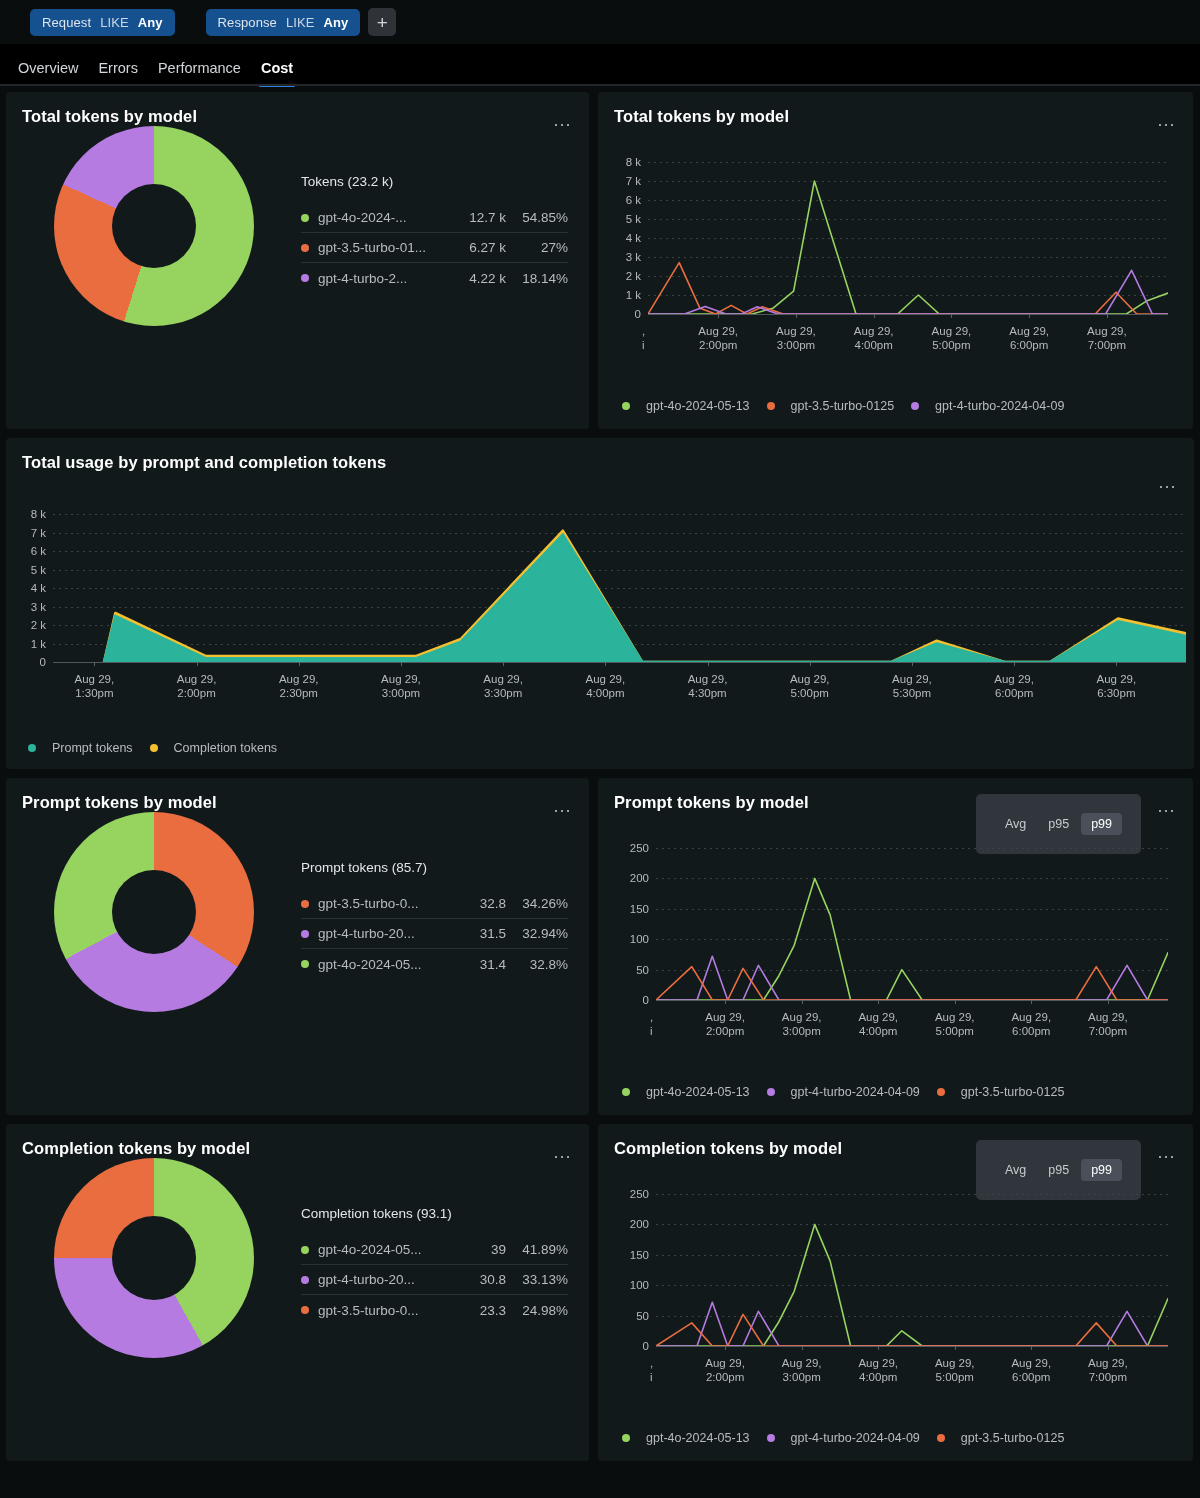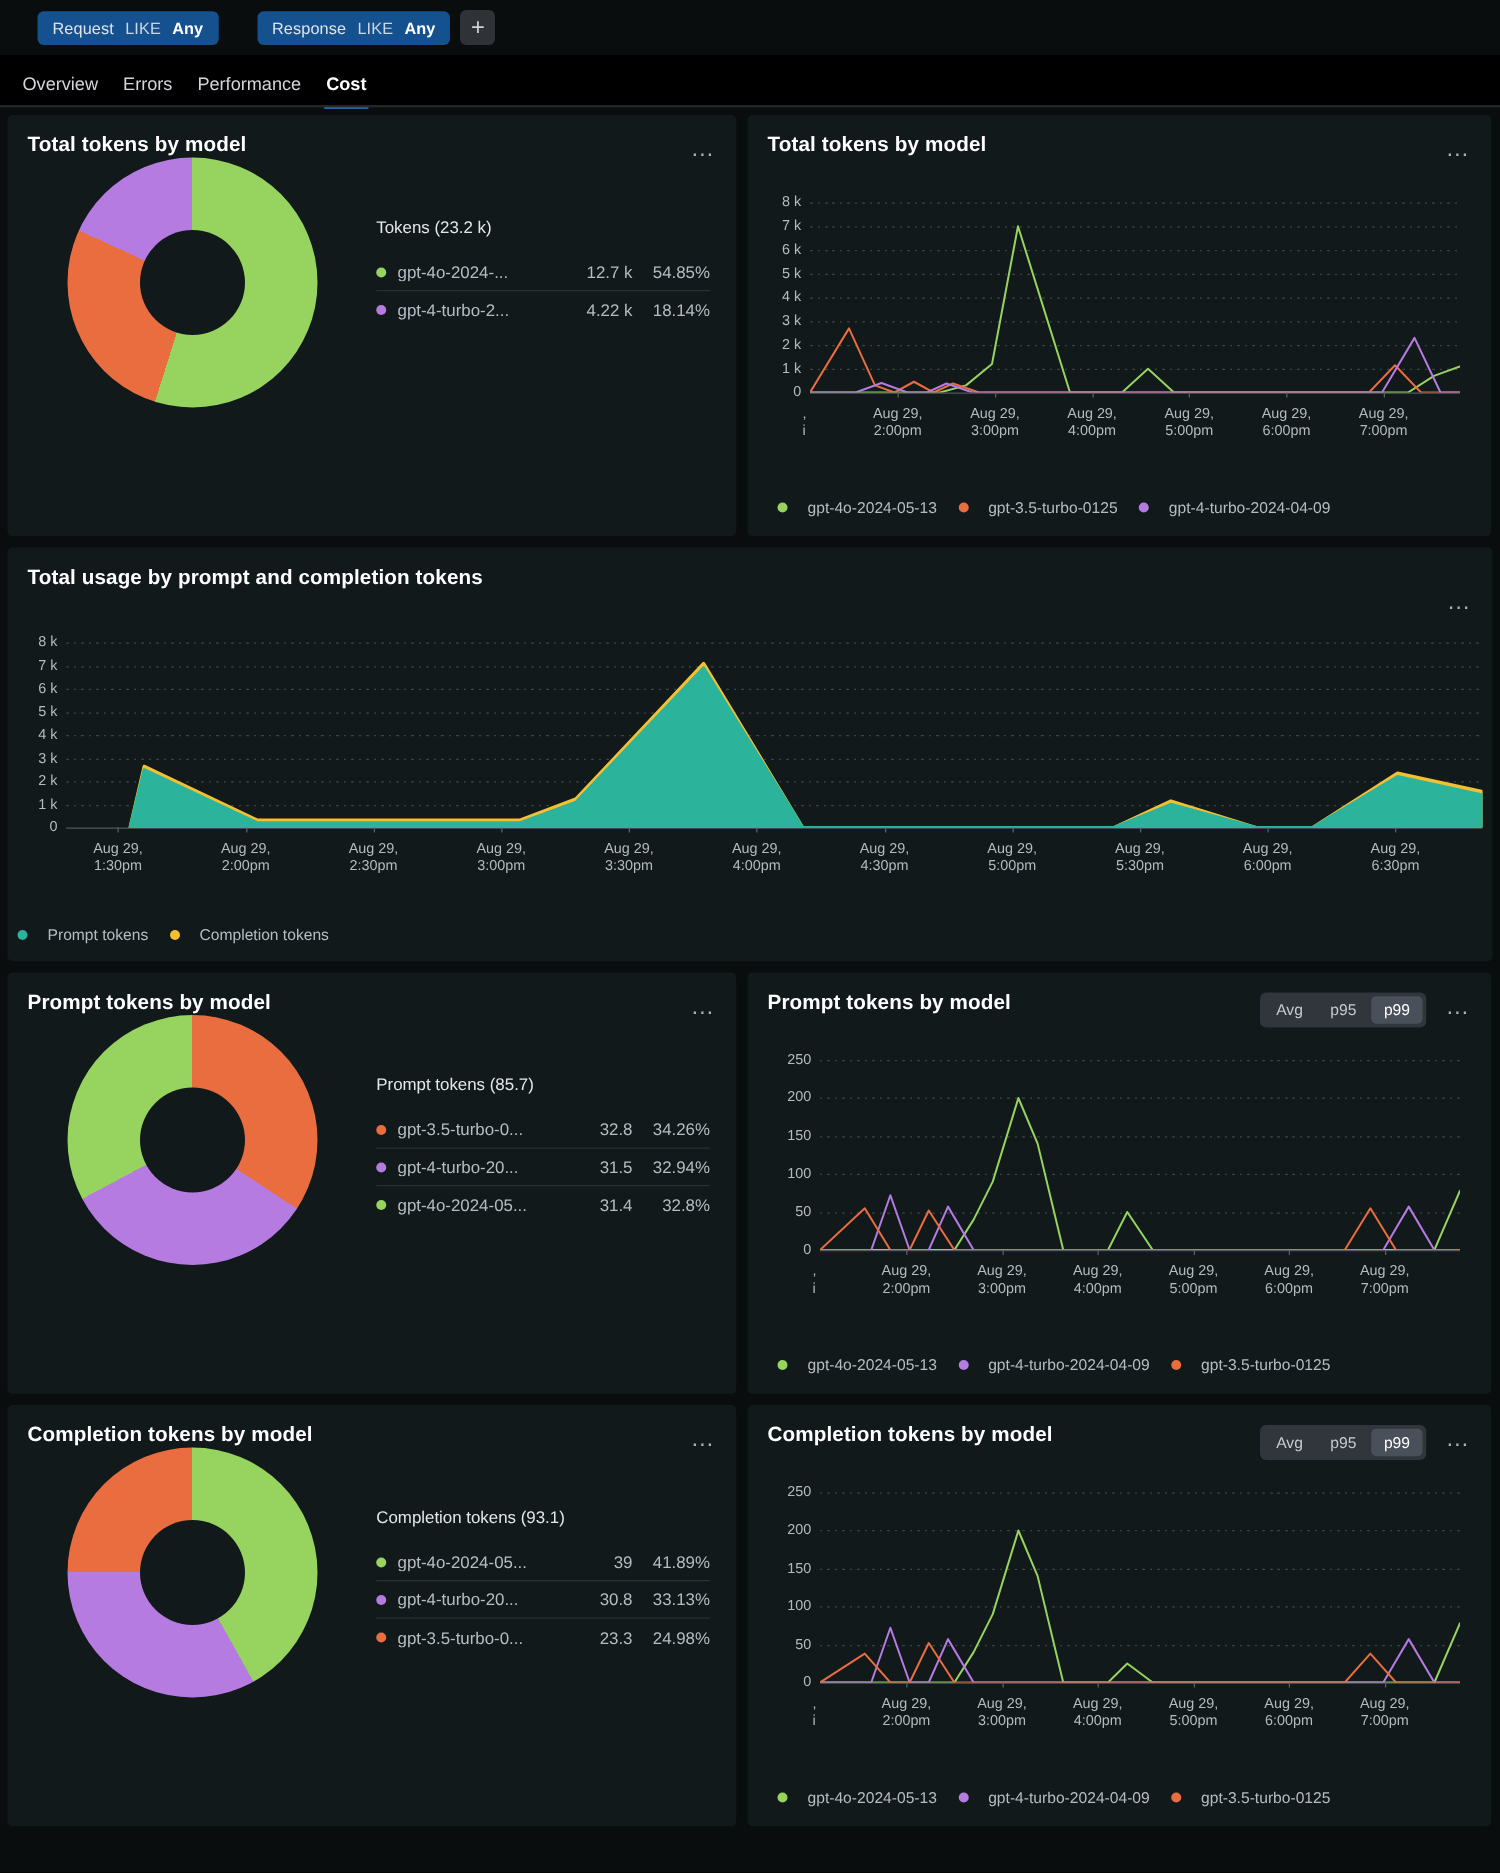--- a/index.html
+++ b/index.html
@@ -108,21 +108,21 @@
   .tickmark { position:absolute; width:1px; height:4px; background:#596163; }
 
   .chart-legend {
     position:absolute; display:flex; align-items:center; gap:17px;
     font-size:12.5px; color:#b7bcc2;
   }
   .cl-item { display:flex; align-items:center; gap:7px; white-space:nowrap;text-align:right; }
 
   .seg-ctl {
     position:absolute; display:flex; align-items:center;
-    background:#30363b; border-radius:5px; padding:3px; gap:2px;
+    background:#30363b; border-radius:5px; padding:19px; gap:2px;
   }
   .seg {
     font-size:12.5px; color:#c6cbd0; padding:4px 10px; border-radius:4px;
   }
   .seg.active { background:#495059; color:#ffffff; }
 
   svg { display:block; }
 </style>
 </head>
 <body>
@@ -162,20 +162,26 @@
             <div class="donut" id="donut-1" style="background: conic-gradient(rgb(150, 211, 95) 0%, rgb(150, 211, 95) 54.85%, rgb(233, 109, 63) 54.85%, rgb(233, 109, 63) 81.85%, rgb(181, 123, 224) 81.85%, rgb(181, 123, 224) 99.99%, rgb(181, 123, 224) 99.99%, rgb(181, 123, 224) 100%);"></div>
           </div>
           <div class="legend-tbl" style="padding-top:48px;">
             <div class="legend-head">Tokens (23.2 k)</div>
             <div id="legend-1">
                 <div class="legend-row">
                   <span class="dot" style="background: rgb(150, 211, 95);"></span>
                   <span class="lg-name">gpt-4o-2024-...</span>
                   <span class="lg-val">12.7 k</span>
                   <span class="lg-pct">54.85%</span>
+                </div>
+                <div class="legend-row">
+                  <span class="dot" style="background: rgb(233, 109, 63);"></span>
+                  <span class="lg-name">gpt-3.5-turbo-01...</span>
+                  <span class="lg-val">6.27 k</span>
+                  <span class="lg-pct">27%</span>
                 </div>
                 <div class="legend-row">
                   <span class="dot" style="background: rgb(181, 123, 224);"></span>
                   <span class="lg-name">gpt-4-turbo-2...</span>
                   <span class="lg-val">4.22 k</span>
                   <span class="lg-pct">18.14%</span>
                 </div>
               </div>
           </div>
         </div>
@@ -341,21 +347,21 @@
                 <div>Aug 29,</div>
                 <div>6:00pm</div>
               </div>
               <div class="tickmark" style="left: 1063.32px; top: -10px;"></div>
               <div class="xtick" style="left: 1063.32px;">
                 <div>Aug 29,</div>
                 <div>6:30pm</div>
               </div>
             </div>
           </div>
-        <div class="chart-legend" id="cleg-usage" style="left:8px; bottom:14px;">
+        <div class="chart-legend" id="cleg-usage" style="left:22px; bottom:14px;">
             <div class="cl-item">
               <span class="dot" style="background: rgb(43, 179, 155);"></span>
               <span>Prompt tokens</span>
             </div>
             <div class="cl-item">
               <span class="dot" style="background: rgb(245, 192, 48);"></span>
               <span>Completion tokens</span>
             </div>
           </div>
       </div>

